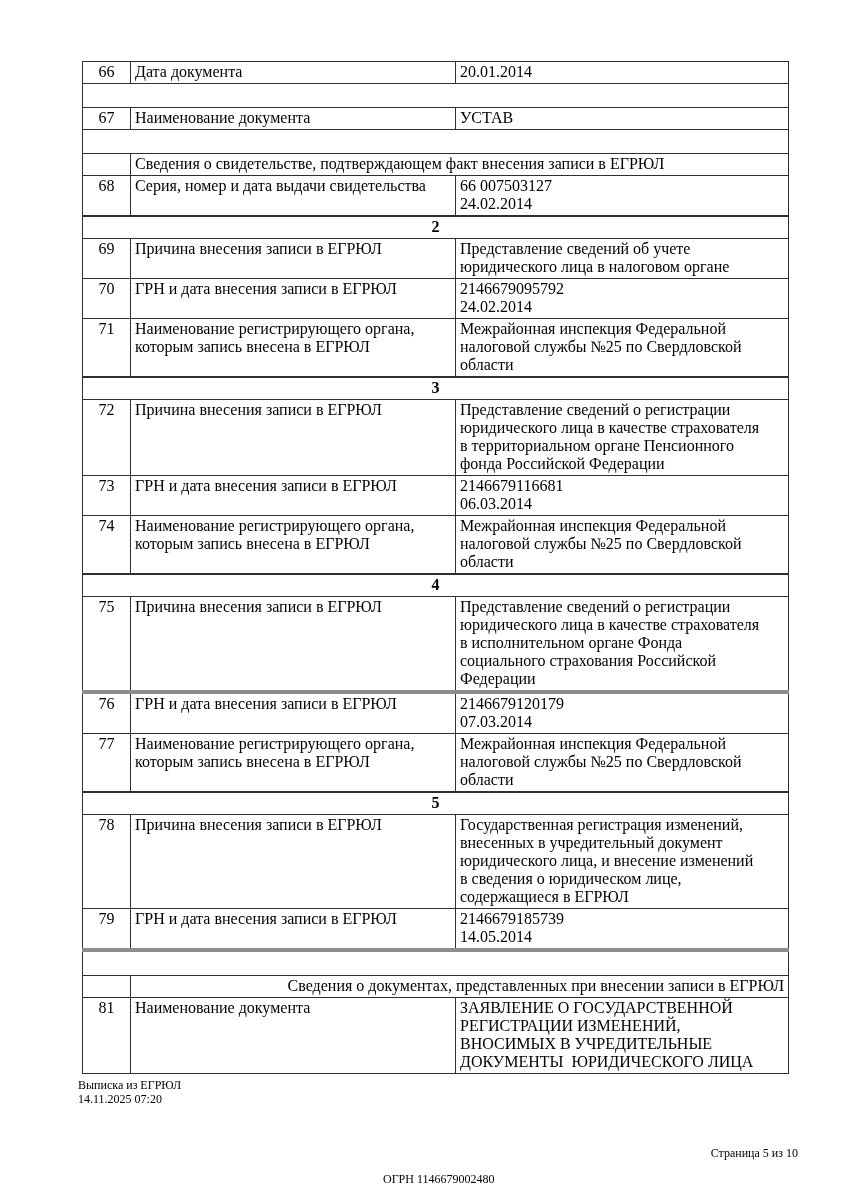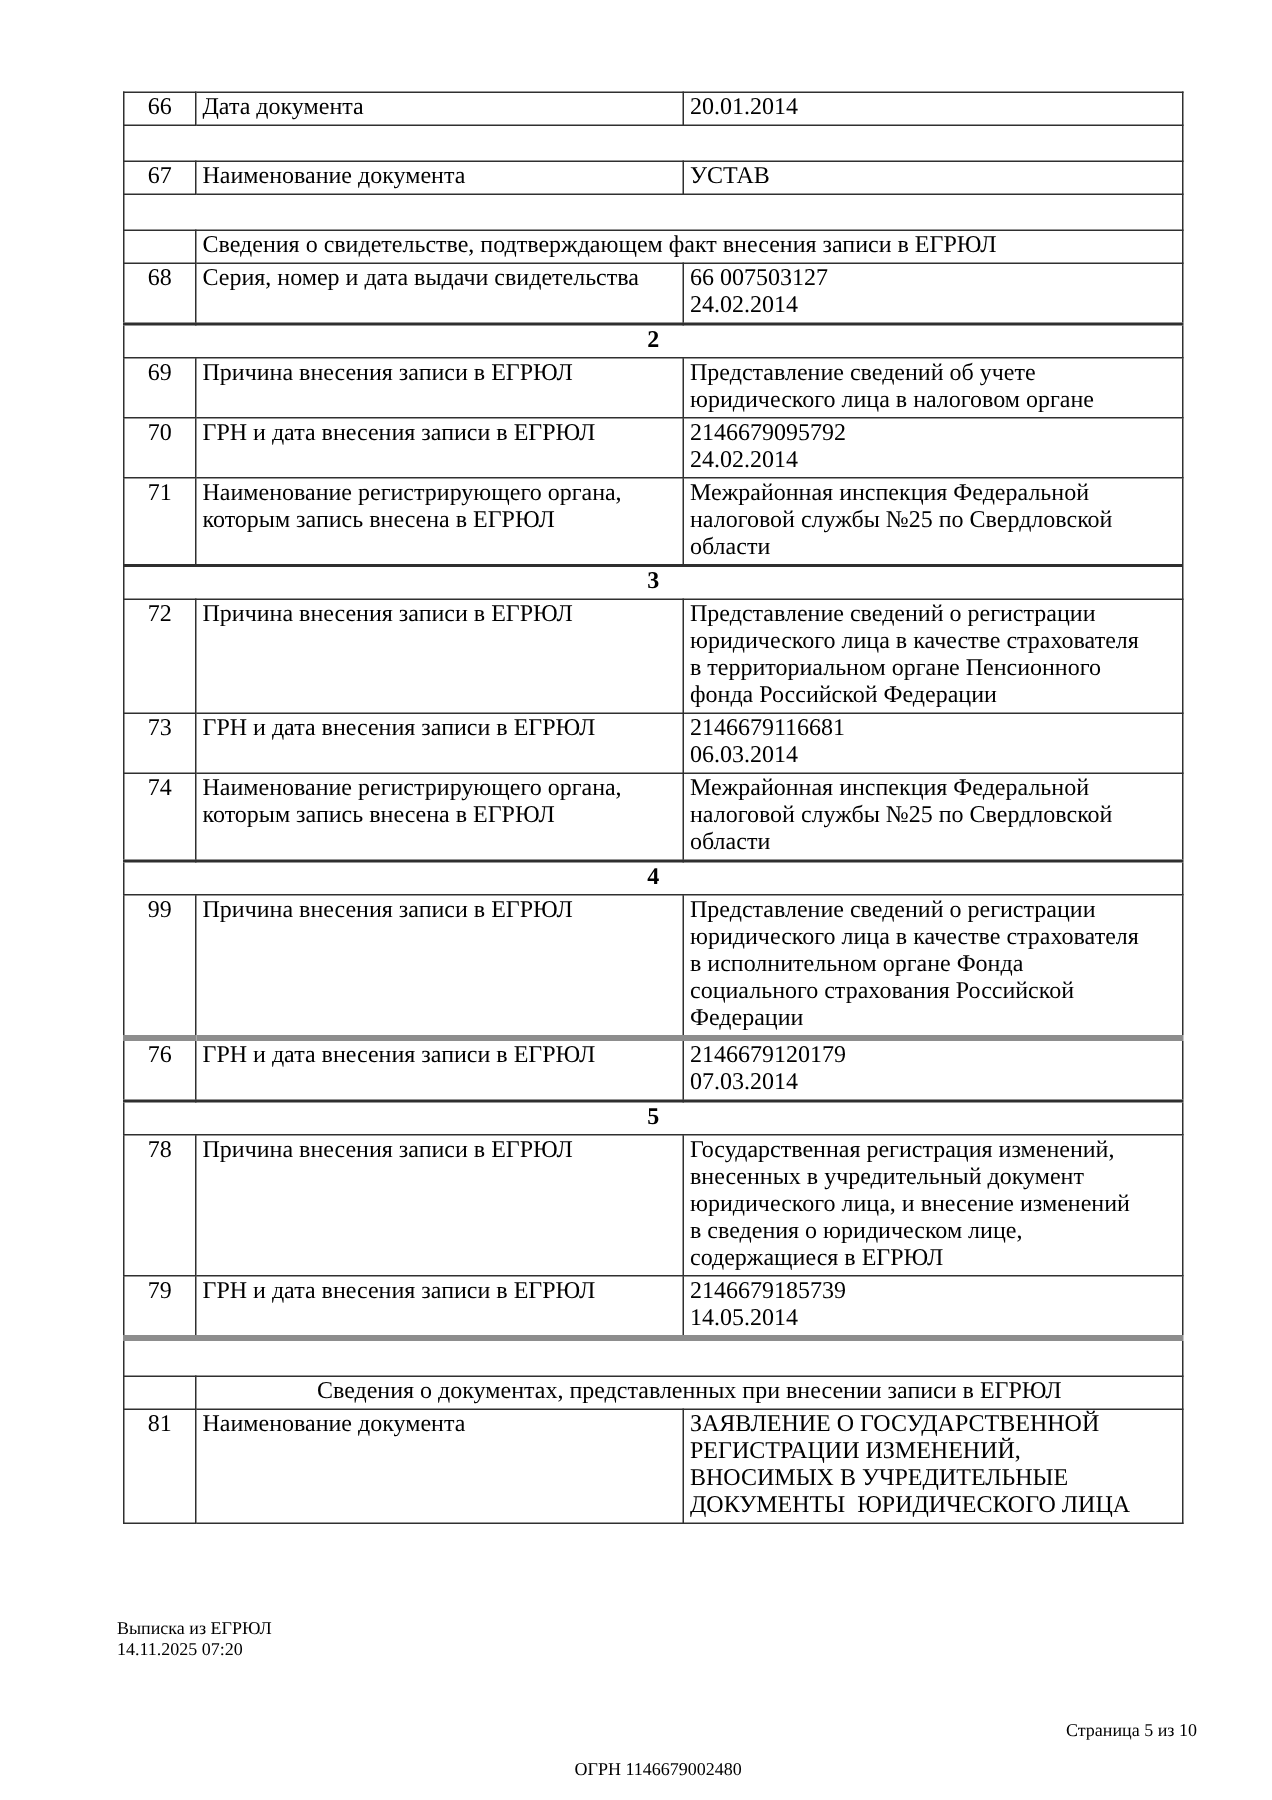--- a/index.html
+++ b/index.html
@@ -19,21 +19,21 @@
   .doc-table td{
     border:1px solid var(--border);
     vertical-align:top;
     padding:1px 4px 2px 4px;
     white-space:pre-line;
     overflow:hidden;
   }
   .doc-table td.num{text-align:center;padding-left:1px;padding-right:1px;}
   .doc-table td.spacer{height:23px;padding:0;}
   .doc-table td.sheader.center{text-align:left;}
-  .doc-table td.sheader.left{text-align:center;}
+  .doc-table td.sheader.left{text-align:right;}
   .doc-table td.snum{text-align:center;font-weight:bold;border-top-width:2px;}
   tr.thick-top td{border-top:4px solid var(--artifact);margin-top:31px;}
 
   .footer{position:absolute;left:0;top:0;width:848px;font-size:12px;line-height:14px;}
   .footer-left{position:absolute;left:78px;top:1078px;}
   .footer-center{position:absolute;left:383px;top:1172px;}
   .footer-right{position:absolute;right:50px;top:1146px;}
 </style>
 </head>
 <body>
@@ -117,33 +117,41 @@
           <td class="label">Наименование регистрирующего органа,
 которым запись внесена в ЕГРЮЛ</td>
           <td class="value">Межрайонная инспекция Федеральной
 налоговой службы №25 по Свердловской
 области</td>
         </tr>
         <tr>
           <td class="snum" colspan="3">4</td>
         </tr>
         <tr>
-          <td class="num">99</td>
+          <td class="num">75</td>
           <td class="label">Причина внесения записи в ЕГРЮЛ</td>
           <td class="value">Представление сведений о регистрации
 юридического лица в качестве страхователя
 в исполнительном органе Фонда
 социального страхования Российской
 Федерации</td>
         </tr>
         <tr class="thick-top">
           <td class="num">76</td>
           <td class="label">ГРН и дата внесения записи в ЕГРЮЛ</td>
           <td class="value">2146679120179
 07.03.2014</td>
+        </tr>
+        <tr>
+          <td class="num">77</td>
+          <td class="label">Наименование регистрирующего органа,
+которым запись внесена в ЕГРЮЛ</td>
+          <td class="value">Межрайонная инспекция Федеральной
+налоговой службы №25 по Свердловской
+области</td>
         </tr>
         <tr>
           <td class="snum" colspan="3">5</td>
         </tr>
         <tr>
           <td class="num">78</td>
           <td class="label">Причина внесения записи в ЕГРЮЛ</td>
           <td class="value">Государственная регистрация изменений,
 внесенных в учредительный документ
 юридического лица, и внесение изменений

